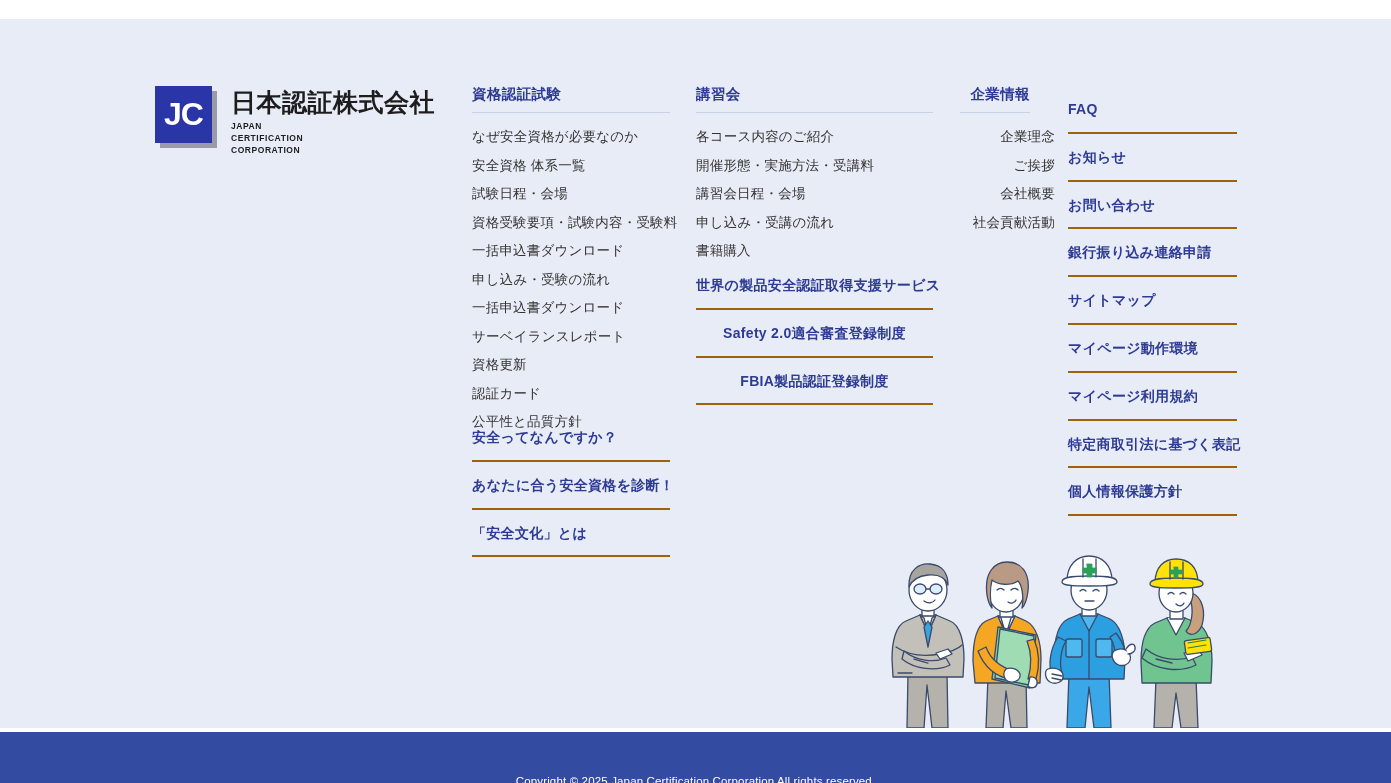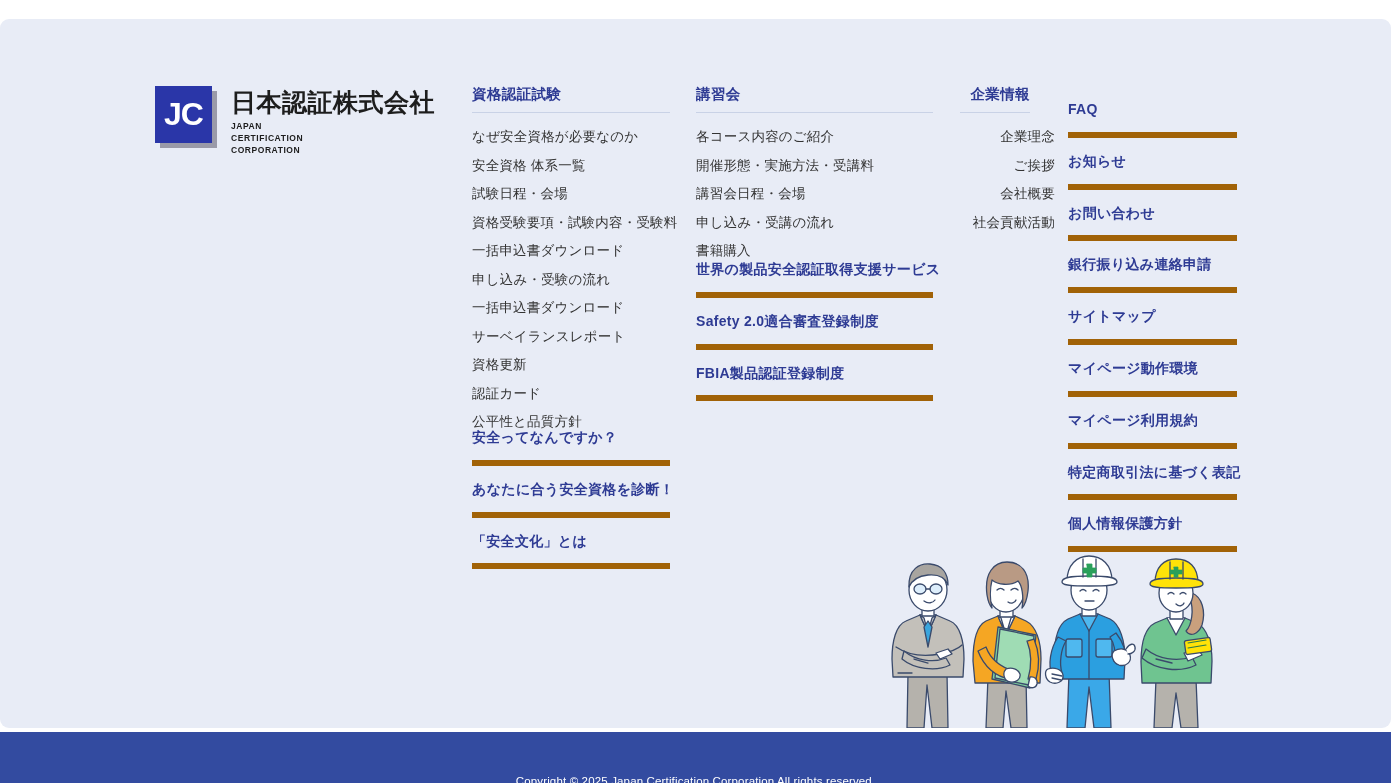--- a/index.html
+++ b/index.html
@@ -35,21 +35,20 @@
   }
 
   
   .footer-body {
     position: absolute;
     top: 19px; left: 0;
     width: 1391px;
     height: 709px;
     background: #e8ecf6;
     overflow: hidden;
-    border-radius: 9px;
   }
 
   
   .logo-block {
     position: absolute;
     left: 155px;
     top: 67px;
     display: flex;
     align-items: flex-start;
   }
@@ -151,27 +150,27 @@
   .ul-list li { margin: 0; }
   .ul-link {
     display: block;
     font-size: 14px;
     font-weight: 700;
     color: #2e3b94;
     text-decoration: none;
     letter-spacing: 0.3px;
     line-height: 1.2;
     padding: 15px 0 14px 0;
-    border-bottom: 6px solid #a16207;
+    border-bottom: 2px solid #a16207;
     white-space: nowrap;
     cursor: pointer;
   }
 
   .c1-extra { left: 472px; top: 395px; width: 198px; }
-  .c2-extra { left: 696px; top: 227px; width: 237px; }
+  .c2-extra { left: 696px; top: 243px; width: 237px; text-align: center; }
   .c4-extra { left: 1068px; top: 67px;  width: 169px; }
 
   
   .illus {
     position: absolute;
     left: 884px;
     top: 536px;
     width: 365px;
     height: 173px;
   }

